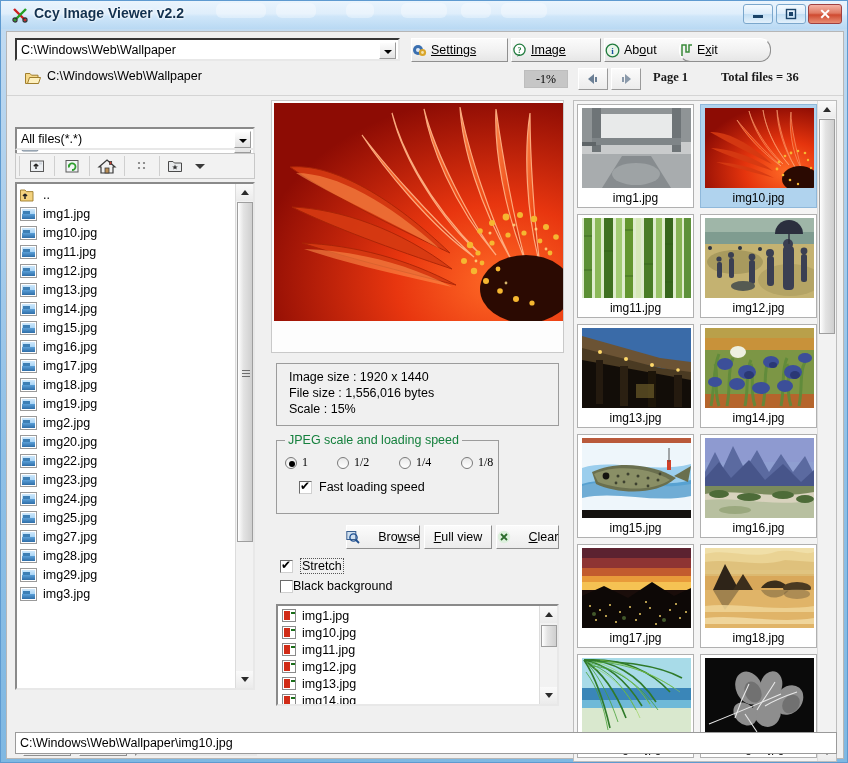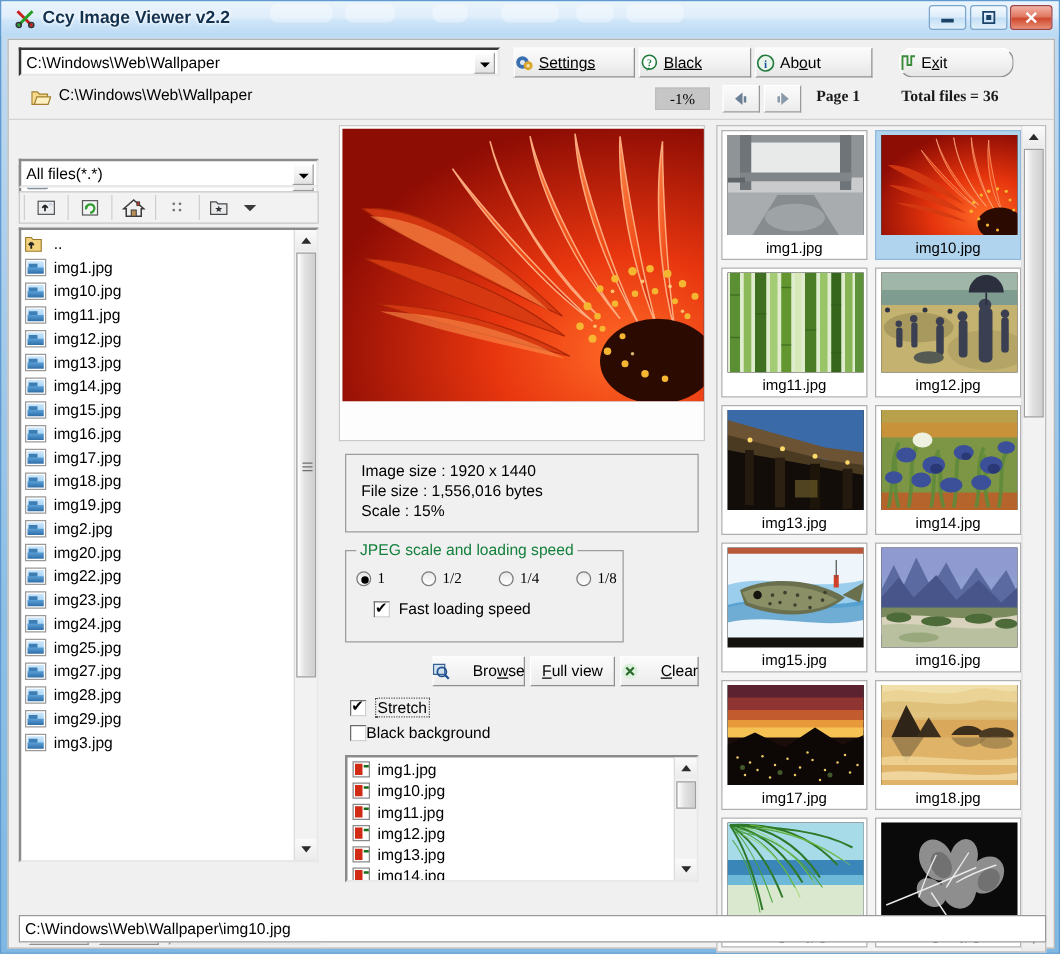--- a/index.html
+++ b/index.html
@@ -93,21 +93,21 @@
     background: linear-gradient(to bottom,#fbfbfb 0%,#f2f2f2 50%,#e6e6e6 100%);
     border:1px solid #8f8f8f; border-top-color:#fff; border-left-color:#fff;
     display:flex; align-items:center; gap:4px;
     font-size:12.5px; color:#000; cursor:pointer;
     font-family:"Liberation Sans", sans-serif;
   }
   .tbtn .lbl u{ text-decoration:underline; }
   #b-settings{ left:404px; width:97px; }
   #b-help{    left:504px; width:90px; }
   #b-about{   left:597px; width:94px; }
-  #b-exit{    left:712px; width:92px;border-radius:11px; }
+  #b-exit{    left:672px; width:92px;border-radius:11px; }
 
   
   #crumbrow{ position:absolute; left:8px; top:34px; width:820px; height:26px; }
   #crumb-folder{ position:absolute; left:10px; top:5px; width:16px; height:14px; }
   #crumb-text{ position:absolute; left:32px; top:3px; font-size:12.5px; color:#000; }
 
   #zoomlbl{
     position:absolute; left:509px; top:4px; width:44px; height:18px;
     background:#c6c6c6; border:1px solid #bdbdbd;
     font-size:12px; color:#000; display:flex; align-items:center; justify-content:center;
@@ -371,21 +371,21 @@
     </div>
 
     <div class="tbtn" id="b-help">
       <span>
         <svg width="15" height="15" viewBox="0 0 15 15">
           <circle cx="7.5" cy="6.8" r="5.6" fill="#fff" stroke="#1f7a3c" stroke-width="1.3"></circle>
           <path d="M6.8 11 L5 14 L8.2 11.6 Z" fill="#1f7a3c"></path>
           <text x="7.5" y="10" font-size="8" text-anchor="middle" fill="#1f7a3c" font-family="Liberation Serif, serif" font-weight="bold">?</text>
         </svg>
       </span>
-      <span class="lbl"><u>Black</u></span>
+      <span class="lbl"><u>Image</u></span>
     </div>
 
     <div class="tbtn" id="b-about">
       <span>
         <svg width="15" height="15" viewBox="0 0 15 15">
           <circle cx="7.5" cy="7.5" r="6.3" fill="#e8f5e8" stroke="#1f7a3c" stroke-width="1.3"></circle>
           <text x="7.5" y="11" font-size="9" text-anchor="middle" fill="#1a4fa0" font-family="Liberation Serif, serif" font-weight="bold">i</text>
         </svg>
       </span>
       <span class="lbl">Ab<u>o</u>ut</span>

